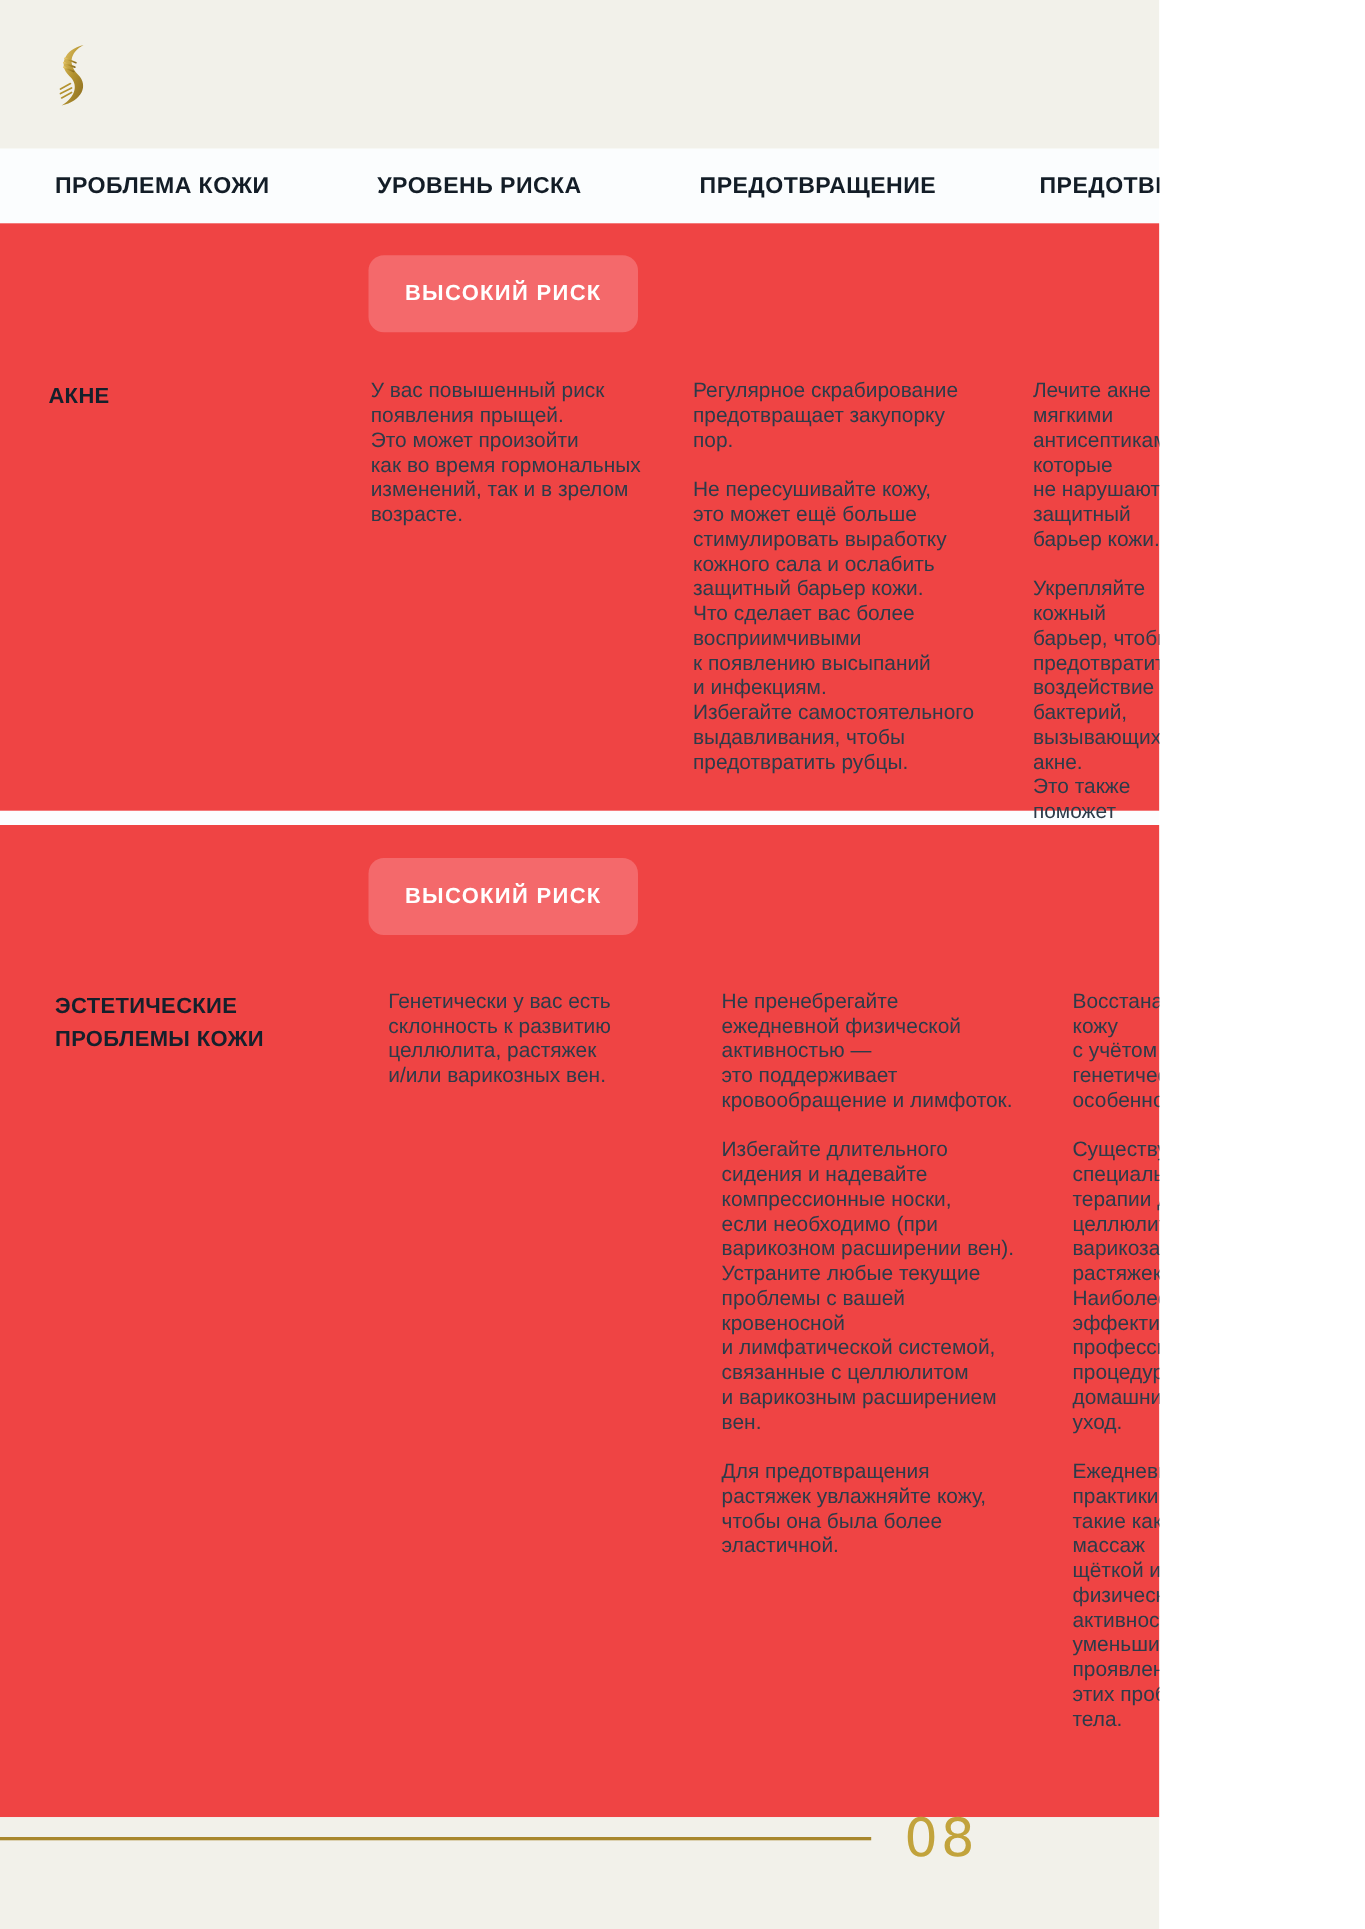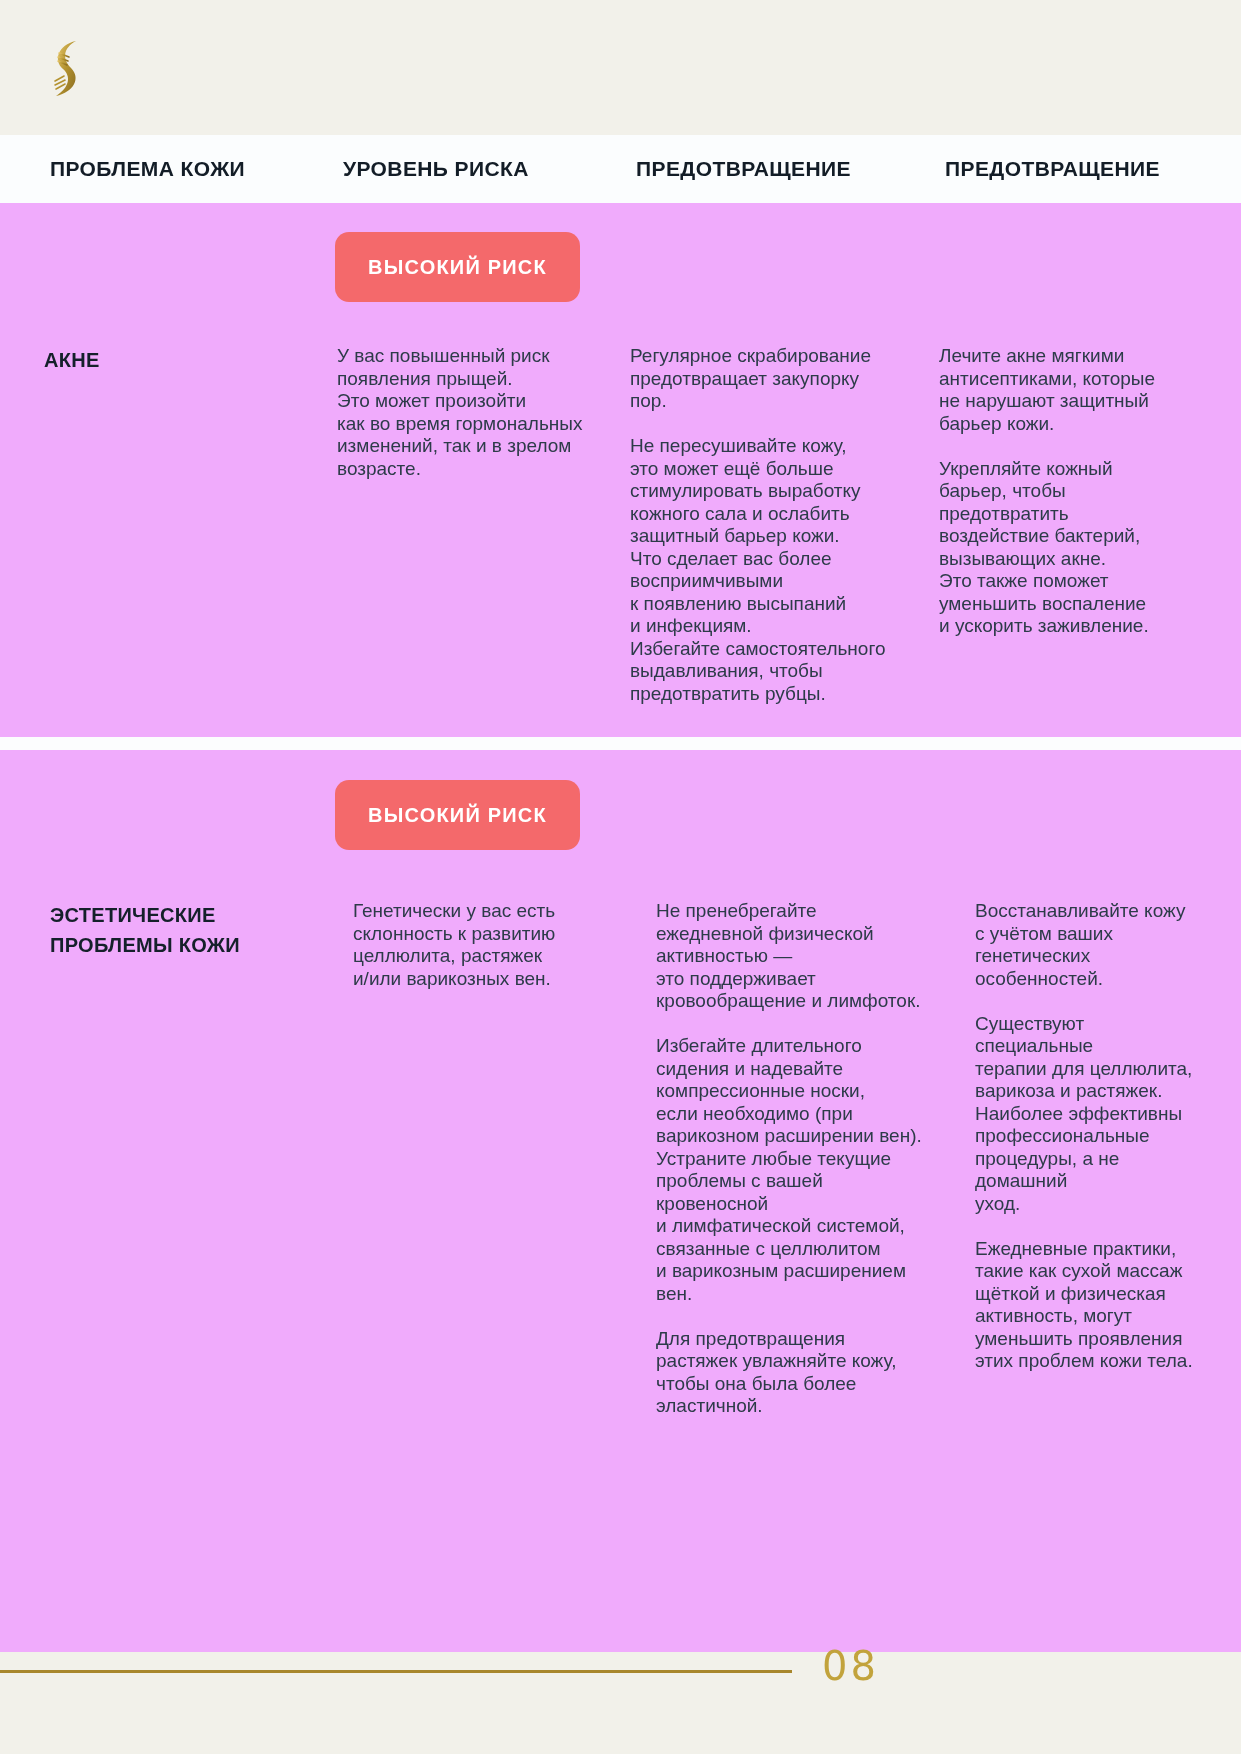--- a/index.html
+++ b/index.html
@@ -1,39 +1,39 @@
 <!DOCTYPE html>
 <html lang="ru"><head>
 <meta charset="utf-8">
 <style>
   html,body{margin:0;padding:0;background:#ffffff;}
   .page{
     position:relative;
-    width:1241px;height:1754px;
+    width:1054px;height:1754px;
     background:#ffffff;
     overflow:hidden;
     font-family:"Liberation Sans","DejaVu Sans",sans-serif;
     color:#2d3b49;
   }
   
   .top-band{position:relative;height:135px;background:#f2f1ea;}
   .logo{position:absolute;left:50px;top:40px;width:32px;height:58px;}
   
   .table-head{
     height:68px;background:#fbfdfe;
     display:grid;grid-template-columns:293px 293px 309px auto;
     align-items:center;
     padding:0 30px 0 50px;box-sizing:border-box;
   }
   .table-head .col-title{
     font-weight:bold;font-size:21px;letter-spacing:.4px;color:#131d27;
     white-space:nowrap;
   }
   
-  .risk-section{position:relative;background:#f0abfc;}
+  .risk-section{position:relative;background:#ef4444;}
   .section-1{height:534px;}
   .section-gap{height:13px;background:#fcfdfe;}
   .section-2{height:902px;}
   .badge{
     position:absolute;left:335px;width:245px;height:70px;
     background:#f4696b;border-radius:14px;
     display:flex;align-items:center;justify-content:center;
     color:#ffffff;font-weight:bold;font-size:20px;letter-spacing:1.2px;
     white-space:nowrap;
   }
@@ -53,21 +53,21 @@
   }
   .cell.problem{
     font-weight:bold;font-size:20px;line-height:30px;
     letter-spacing:.3px;color:#15202b;
   }
   
   .footer{position:relative;height:102px;background:#f2f1ea;}
   .footer-rule{position:absolute;left:0;top:18px;width:792px;height:3px;background:#a8872d;}
   .page-number{
     position:absolute;left:822px;top:-9px;
-    font-size:40px;letter-spacing:3px;color:#c2a33c;
+    font-size:48px;letter-spacing:3px;color:#c2a33c;
     font-family:"DejaVu Sans","Liberation Sans",sans-serif;
   }
 </style>
 </head>
 <body>
 
 <div class="page">
 
   <div class="top-band">
     <svg class="logo" viewBox="0 0 32 58" aria-hidden="true">

